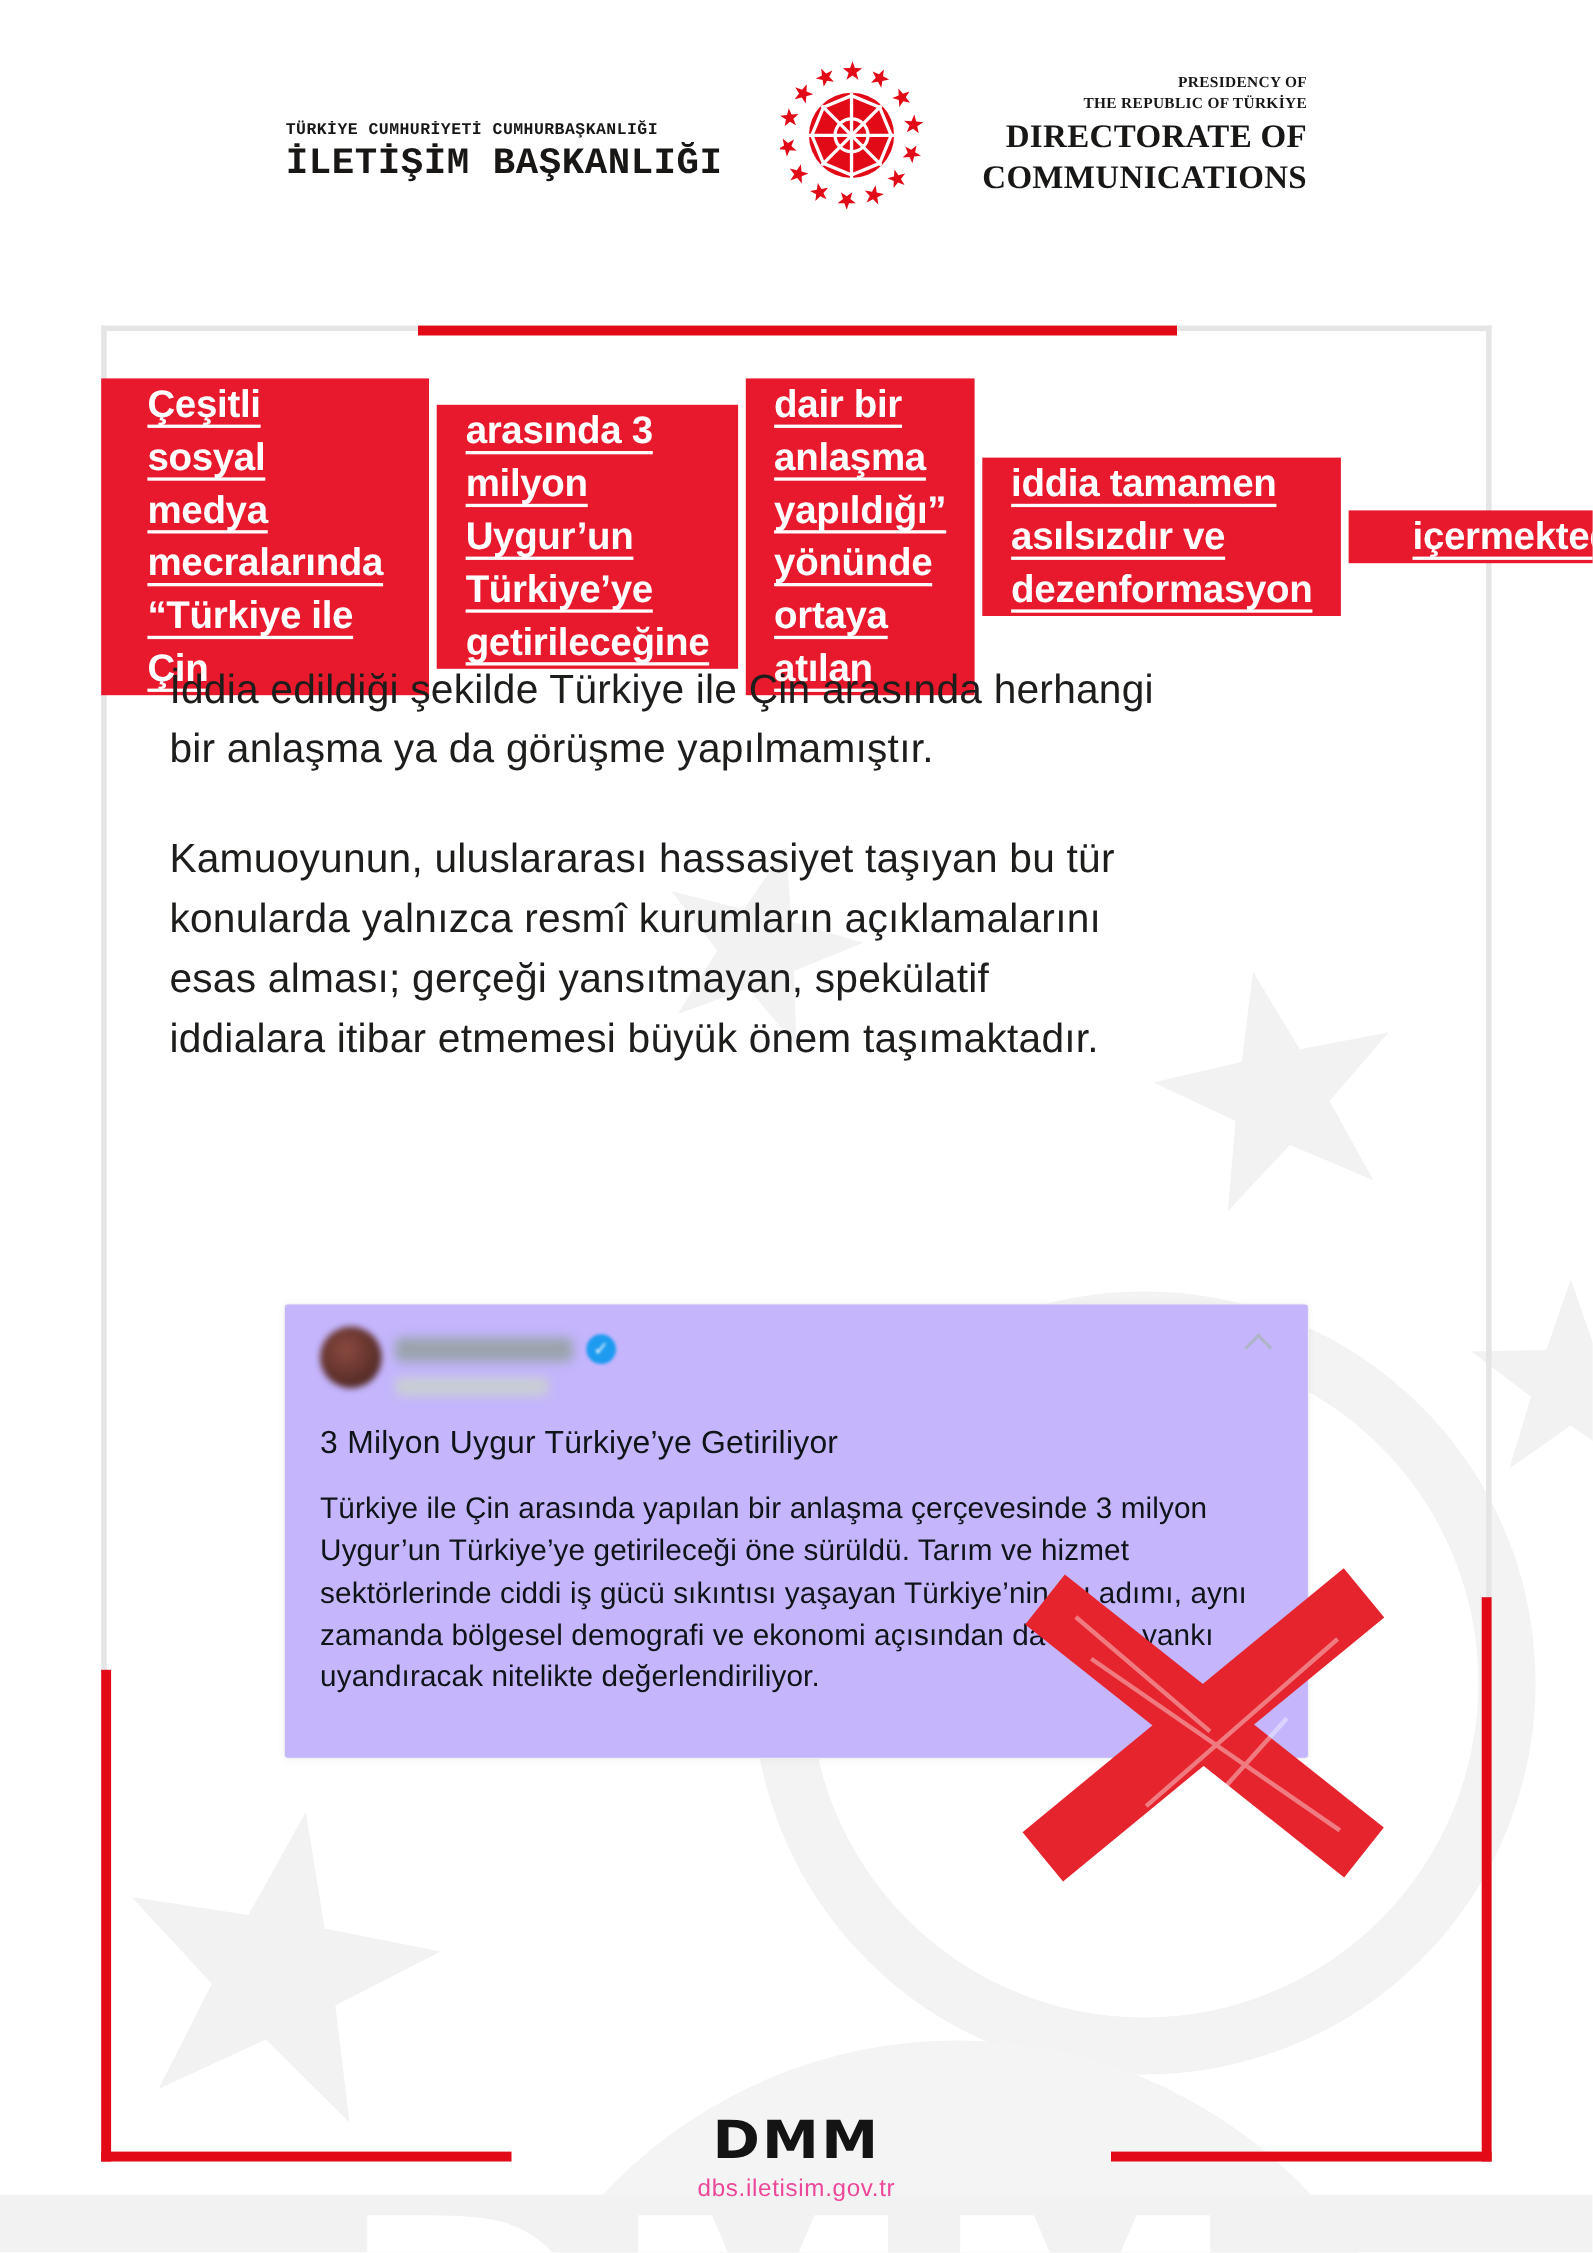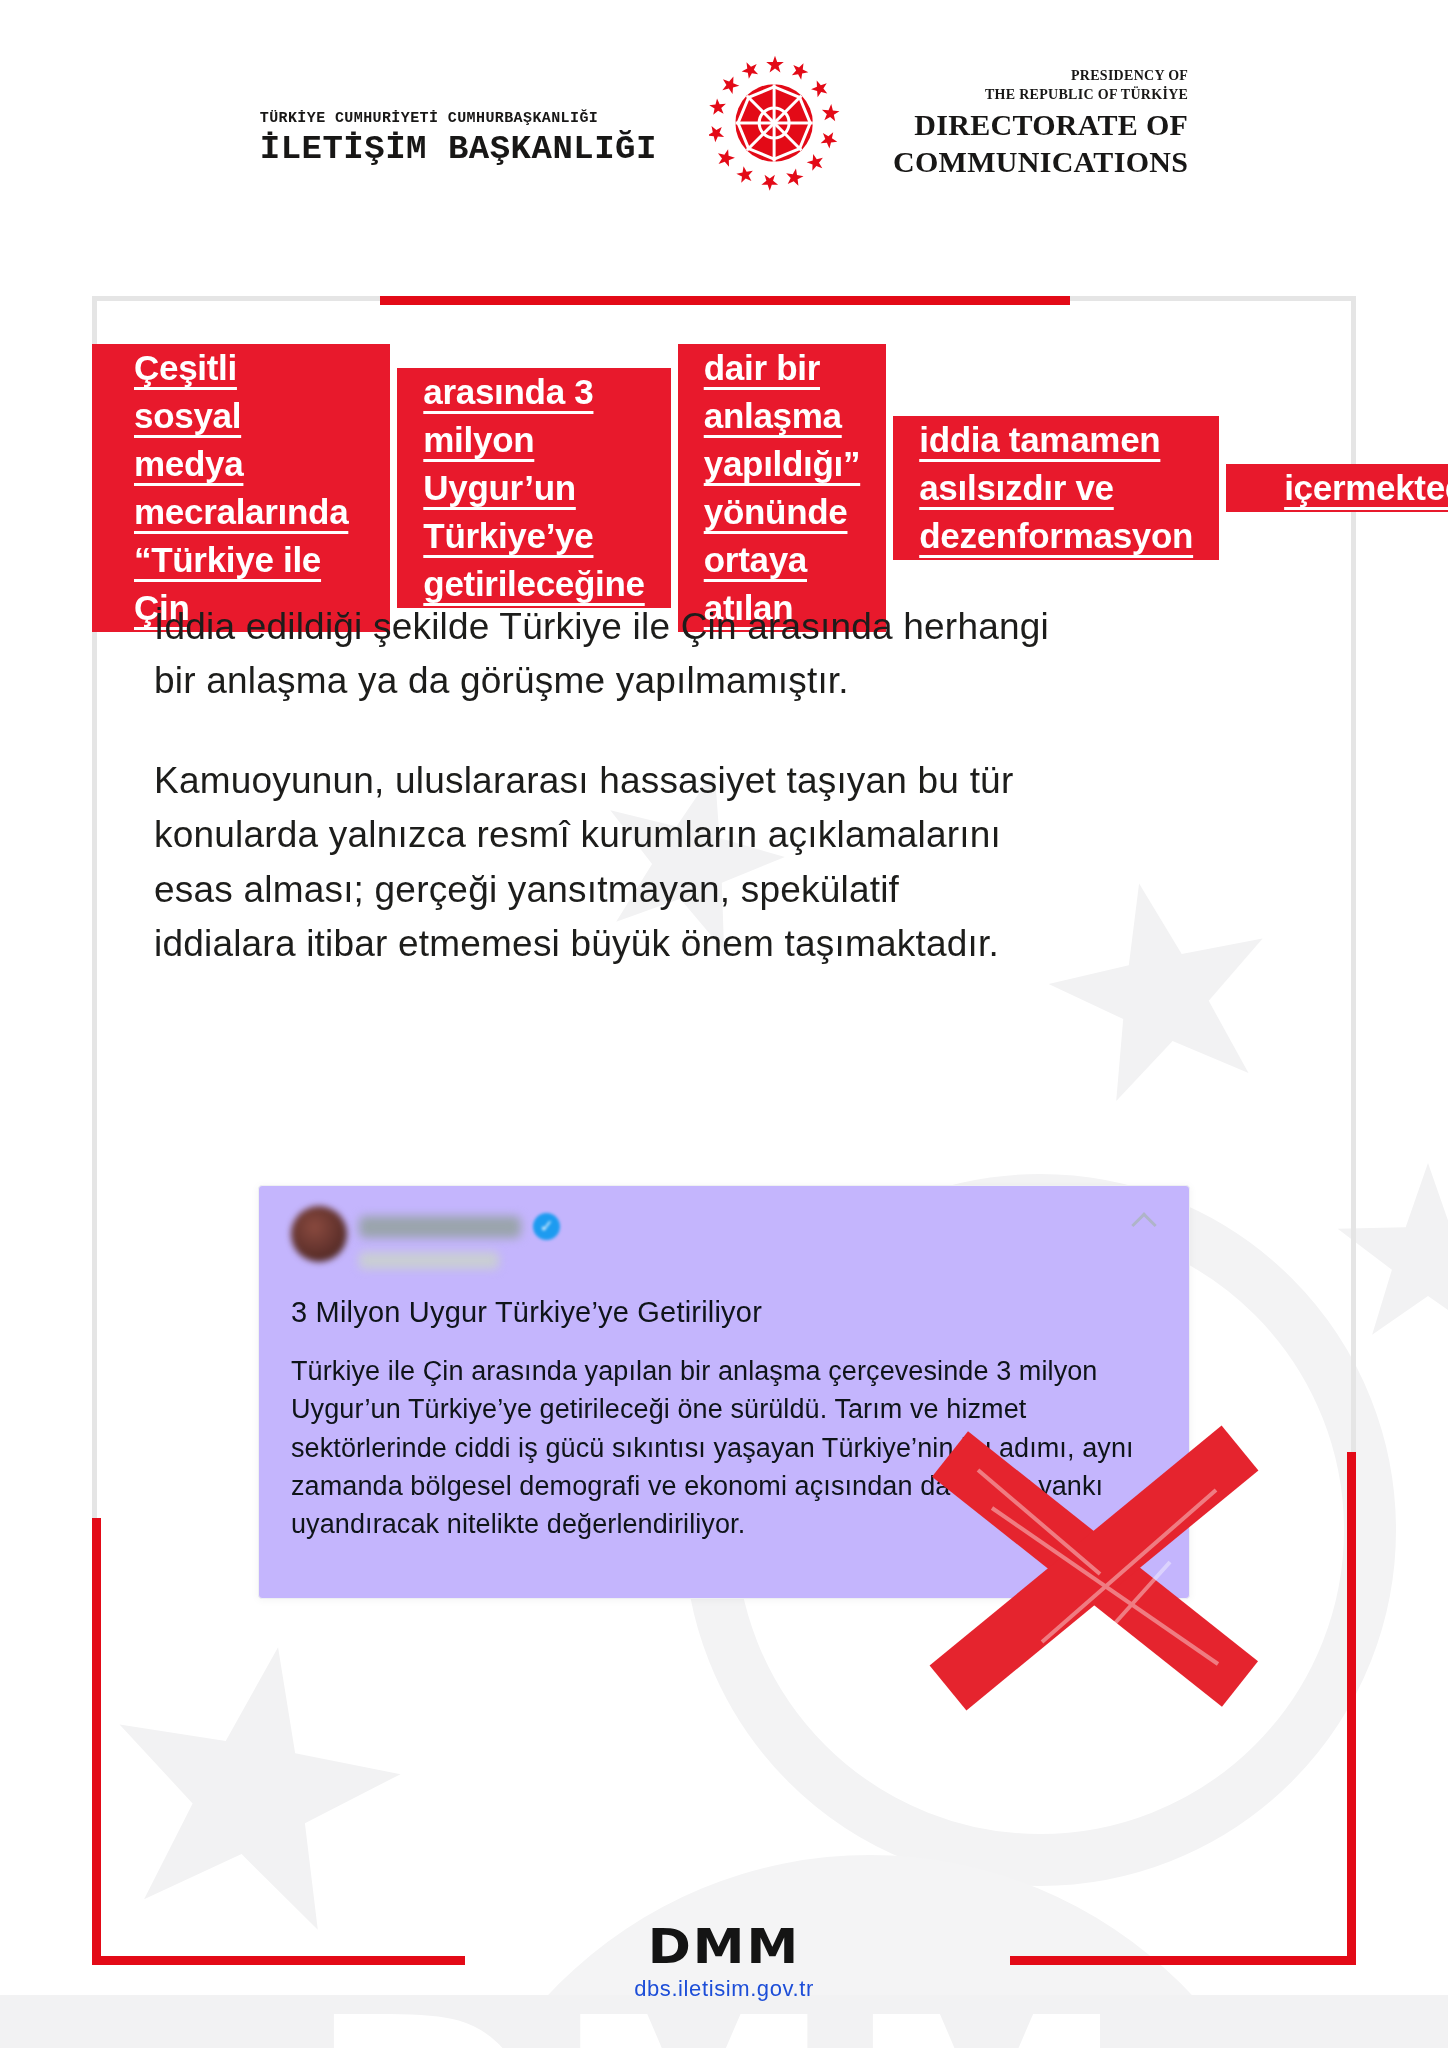--- a/index.html
+++ b/index.html
@@ -65,21 +65,21 @@
   .tweet-body{position:absolute;left:32px;top:166px;width:860px;font-size:27px;line-height:1.42;
         color:#0f1419;white-space:pre-line;letter-spacing:.1px;}
 
   
   .xmark{position:absolute;left:920px;top:1412px;z-index:3;}
 
   
   .footer{position:absolute;left:0;right:0;top:1916px;text-align:center;z-index:3;}
   .dmm-logo{font-size:52px;font-weight:900;color:#141414;letter-spacing:2px;
         font-family:"DejaVu Sans","Liberation Sans",sans-serif;transform:scaleY(.92);}
-  .footer-url{font-size:22px;color:#1d4ed8;margin-top:0px;letter-spacing:.6px;}
+  .footer-url{font-size:22px;color:#ec4899;margin-top:0px;letter-spacing:.6px;}
 </style>
 </head>
 <body>
 
 <div class="page">
 
   <svg class="watermark" width="1448" height="2048" viewBox="0 0 1448 2048" aria-hidden="true">
     <defs>
       <path id="star5" d="M0,-100 L23.5,-32.4 L95.1,-30.9 L38,12.4 L58.8,80.9 L0,40 L-58.8,80.9 L-38,12.4 L-95.1,-30.9 L-23.5,-32.4 Z"></path>
       <clipPath id="bottomStrip">

